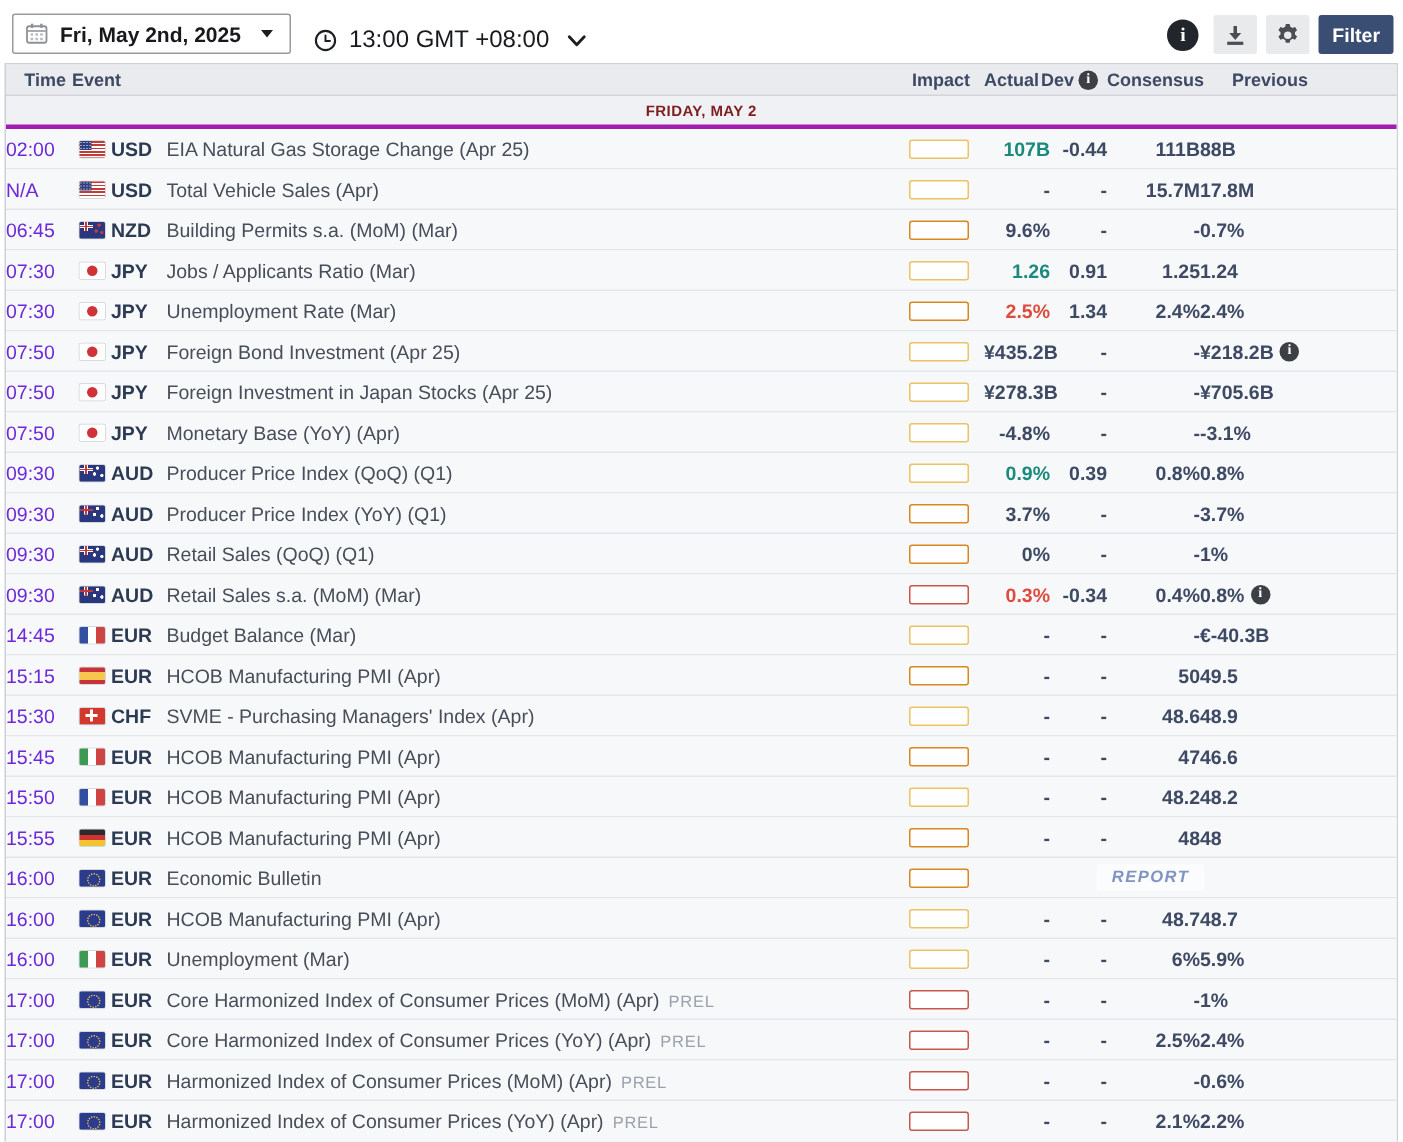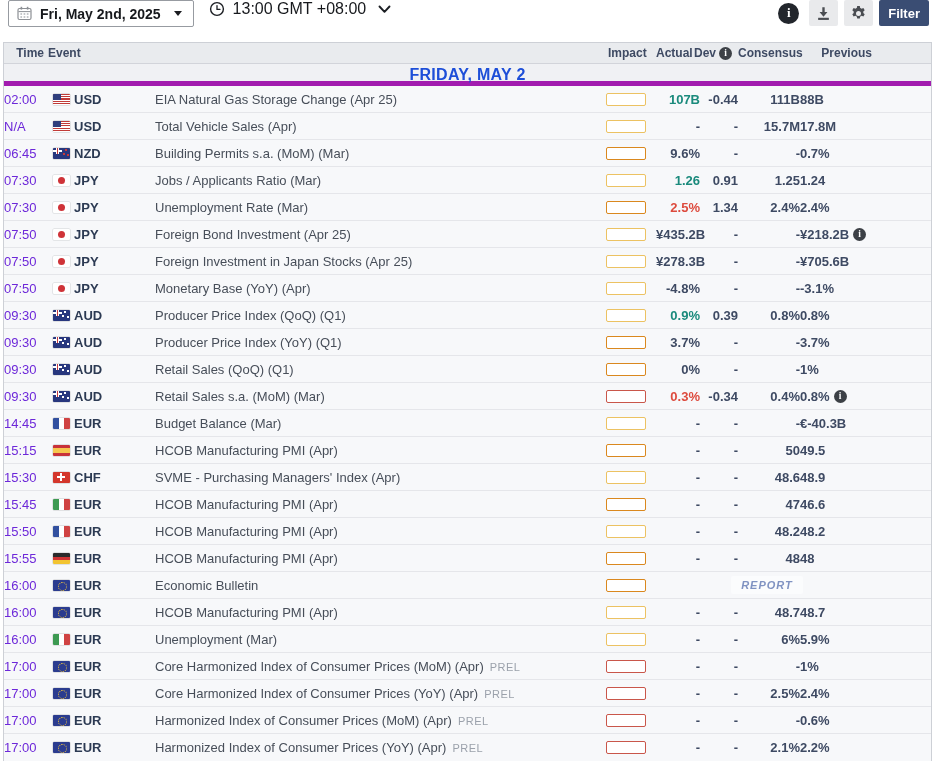--- a/index.html
+++ b/index.html
@@ -1,20 +1,20 @@
 <!DOCTYPE html>
 <html><head>
 <meta charset="utf-8">
 <style>
   * { box-sizing: border-box; margin: 0; padding: 0; }
   html, body { width: 935px; height: 761px; overflow: hidden; background: #fff;
     font-family: "Liberation Sans", sans-serif; }
 
   
-  .topbar { height: 42px; display: flex; align-items: flex-start; padding: 0 4px 6px 4px; }
+  .topbar { height: 42px; display: flex; align-items: flex-end; padding: 0 4px 6px 4px; }
   .datepicker { height: 27px; border: 1px solid #979ba1; border-radius: 2px; background: #fff;
     display: flex; align-items: center; gap: 8px; padding: 0 11px 0 8px; margin-left: 4px; cursor: pointer; }
   .datepicker .label { font-size: 14px; font-weight: 700; color: #17191d; }
   .caret-down { width: 0; height: 0; border-left: 4.5px solid transparent;
     border-right: 4.5px solid transparent; border-top: 5.5px solid #1b1d21; margin-left: 5px; }
   .timegroup { display: flex; align-items: center; gap: 8px; margin-left: 15px; cursor: pointer; }
   .timegroup .label { font-size: 16px; font-weight: 400; color: #17191d; }
   .topbar-right { margin-left: auto; display: flex; align-items: center; gap: 6px; margin-right: 2px; }
   .info-circle { width: 21px; height: 21px; border-radius: 50%; background: #22262c; color: #fff;
     font-family: "Liberation Serif", serif; font-weight: 700; font-size: 13px;
@@ -35,29 +35,29 @@
   .h-event { grid-column: 2 / 5; text-align: left; padding-left: 0; }
   .h-impact { padding-left: 8px; }
   .h-actual { text-align: center; padding-right: 10px; }
   .h-dev { display: flex; justify-content: flex-end; align-items: center; gap: 3px; padding-right: 6px; }
   .h-consensus { text-align: left; padding-right: 2px; }
   .h-previous { text-align: right; padding-right: 6px; }
   .mini-info { width: 13px; height: 13px; border-radius: 50%; background: #3c4046; color: #fff;
     font-family: "Liberation Serif", serif; font-weight: 700; font-size: 9.5px;
     display: inline-flex; align-items: center; justify-content: center; flex: 0 0 auto; }
 
-  .date-band { height: 22px; line-height: 21px; background: #f0f1f4; border-bottom: 5px solid #a21caf;
-    text-align: center; font-size: 16px; font-weight: 700; color: #1d4ed8; letter-spacing: 0.3px; }
+  .date-band { height: 22px; line-height: 21px; background: #f0f1f4; border-bottom: 3px solid #a21caf;
+    text-align: center; font-size: 10px; font-weight: 700; color: #7f1d1d; letter-spacing: 0.3px; }
 
   .row { height: 27px; background: #f7f8fa; border-bottom: 1px solid #e5e6ea; font-size: 13px; cursor: pointer; }
   .row:last-child { border-bottom: none; }
   .time-cell { padding-right: 4px; color: #6d28d9; }
   .flag-cell { display: flex; justify-content: center; }
   .currency-cell { font-weight: 700; color: #2c3a53; font-size: 13px; }
-  .event-cell { color: #474e59; white-space: nowrap; overflow: hidden; padding-left: 1px; margin-left: 44px; }
+  .event-cell { color: #474e59; white-space: nowrap; overflow: hidden; padding-left: 1px; }
   .suffix { color: #9ba1ab; font-size: 11px; margin-left: 6px; letter-spacing: 0.5px; }
   .val { font-weight: 700; color: #3e4a63; text-align: right; }
   .actual-cell { padding-right: 2px; }
   .dev-cell { padding-right: 0; }
   .consensus-cell { padding-right: 0; }
   .previous-cell { display: flex; justify-content: flex-start; align-items: center; gap: 4px; padding-right: 12px; }
   .val.better { color: #1a8a7c; }
   .val.worse { color: #dd4b3e; }
   .report-cell { grid-column: 6 / 10; display: flex; justify-content: center; }
   .report-badge { font-style: italic; font-weight: 600; font-size: 11px; letter-spacing: 1px;

